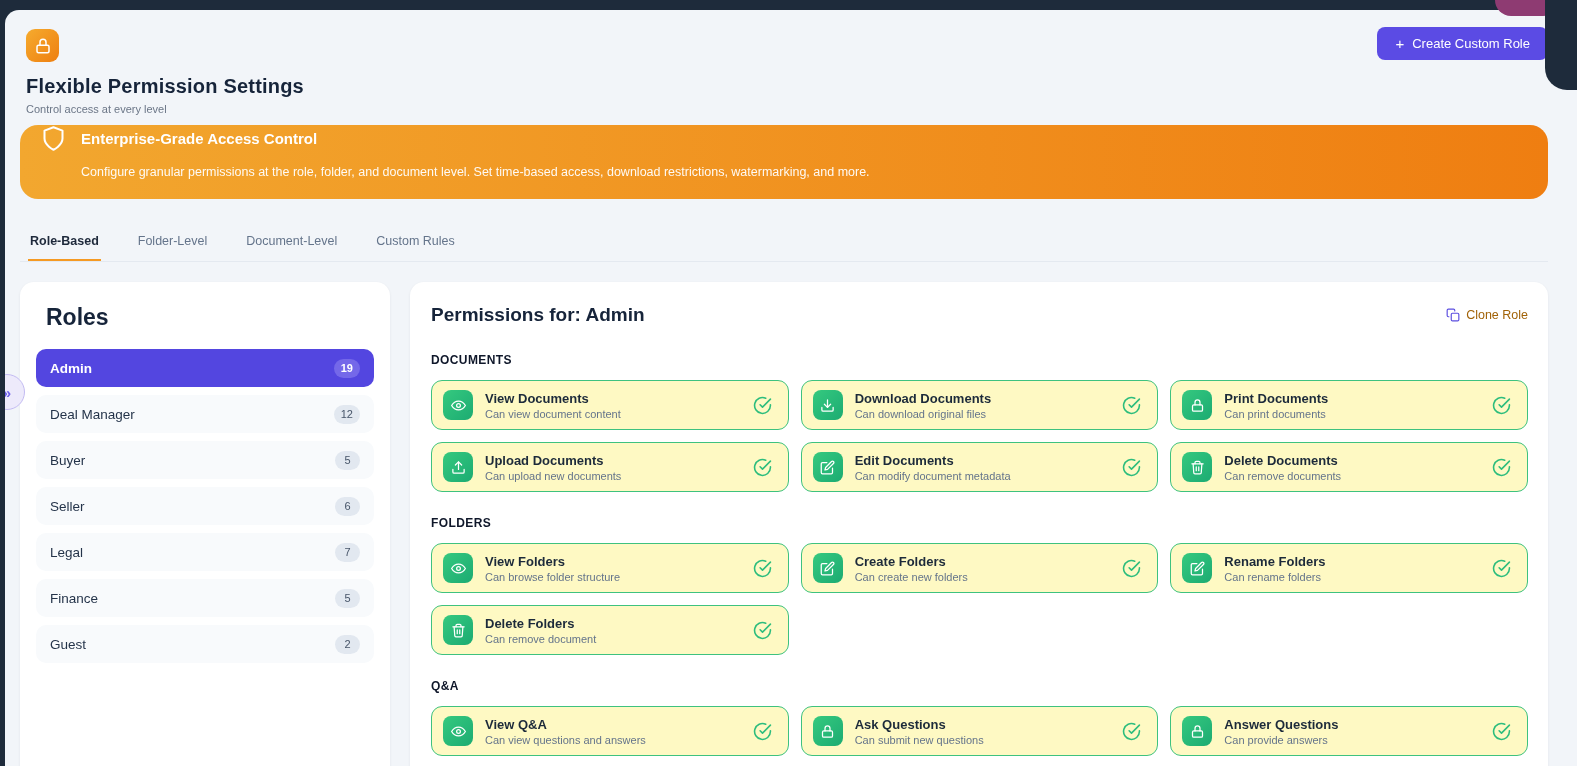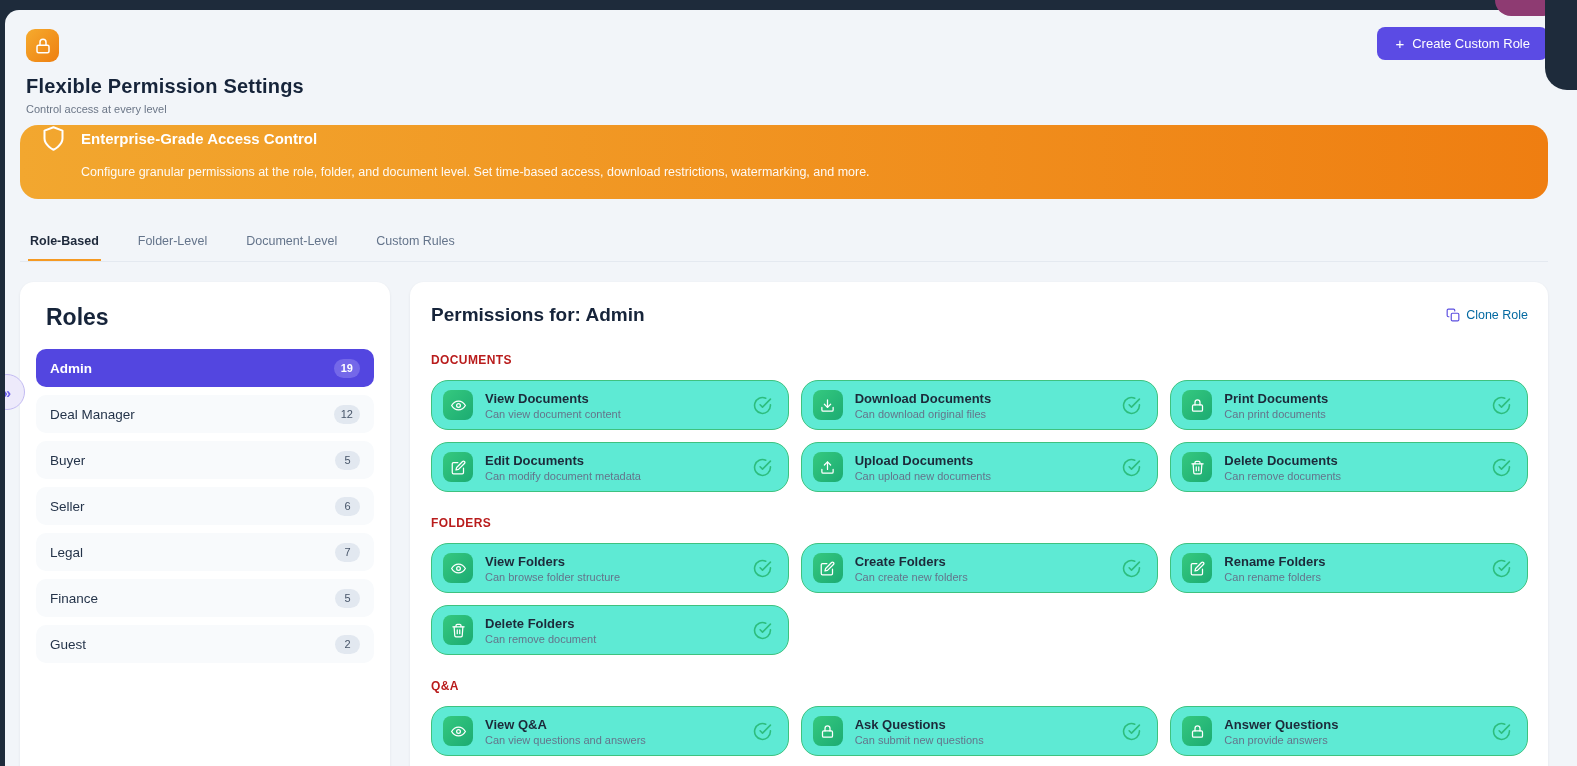--- a/index.html
+++ b/index.html
@@ -70,28 +70,28 @@
     background:#e2e8f0; color:#475569; font-size:11px;
     display:flex; align-items:center; justify-content:center;
   }
   .role-item.selected .role-badge { background:#7468e9; color:#fff; }
 
   .perm-panel { flex:1; padding:22px 20px 20px 21px; }
   .perm-head { display:flex; justify-content:space-between; align-items:center; }
   .perm-title { font-size:19px; font-weight:700; color:#16243a; }
   .clone-btn {
     display:flex; align-items:center; gap:6px; background:none; border:none; cursor:pointer;
-    color:#0369a1; font-size:12.5px; font-family:inherit;
-  }
-  .section-label { font-size:12px; font-weight:600; color:#b91c1c; letter-spacing:.4px; margin:24px 0 13px 0; }
+    color:#a16207; font-size:12.5px; font-family:inherit;
+  }
+  .section-label { font-size:12px; font-weight:600; color:#0f172a; letter-spacing:.4px; margin:24px 0 13px 0; }
   .perm-panel .section-label:first-of-type { margin-top:27px; }
   .perm-grid { display:grid; grid-template-columns:repeat(3,1fr); gap:12px; }
   .perm-card {
     display:flex; align-items:center; gap:12px;
-    background:#5eead4; border:1px solid #3ec27f; border-radius:17px;
+    background:#fef9c3; border:1px solid #3ec27f; border-radius:11px;
     height:50px; padding:0 16px 0 11px; cursor:pointer;
   }
   .perm-icon {
     width:30px; height:30px; border-radius:8px; flex-shrink:0;
     background:linear-gradient(135deg,#35c97f,#1cab72);
     display:flex; align-items:center; justify-content:center;
   }
   .perm-text { display:flex; flex-direction:column; gap:2px; min-width:0; }
   .perm-name { font-size:13px; font-weight:700; color:#1c2a3a; white-space:nowrap; }
   .perm-desc { font-size:11px; color:#64748b; white-space:nowrap; }
@@ -255,46 +255,46 @@
               <span class="perm-check">
                 <svg width="19" height="19" viewBox="0 0 24 24" fill="none" stroke="#2dbd7d" stroke-width="2" stroke-linecap="round" stroke-linejoin="round">
                   <path d="M22 11.08V12a10 10 0 1 1-5.93-9.14"></path>
                   <polyline points="22 4 12 14.01 9 11.01"></polyline>
                 </svg>
               </span>
             </div>
             <div class="perm-card">
               <span class="perm-icon">
                 <svg width="15" height="15" viewBox="0 0 24 24" fill="none" stroke="#fff" stroke-width="2" stroke-linecap="round" stroke-linejoin="round">
-                  <path d="M11 4H4a2 2 0 0 0-2 2v14a2 2 0 0 0 2 2h14a2 2 0 0 0 2-2v-7"></path>
-                  <path d="M18.5 2.5a2.12 2.12 0 0 1 3 3L12 15l-4 1 1-4 9.5-9.5z"></path>
-                </svg>
-              </span>
-              <span class="perm-text">
-                <span class="perm-name">Edit Documents</span>
-                <span class="perm-desc">Can modify document metadata</span>
-              </span>
-              <span class="perm-check">
-                <svg width="19" height="19" viewBox="0 0 24 24" fill="none" stroke="#2dbd7d" stroke-width="2" stroke-linecap="round" stroke-linejoin="round">
-                  <path d="M22 11.08V12a10 10 0 1 1-5.93-9.14"></path>
-                  <polyline points="22 4 12 14.01 9 11.01"></polyline>
-                </svg>
-              </span>
-            </div>
-            <div class="perm-card">
-              <span class="perm-icon">
-                <svg width="15" height="15" viewBox="0 0 24 24" fill="none" stroke="#fff" stroke-width="2" stroke-linecap="round" stroke-linejoin="round">
                   <path d="M21 15v4a2 2 0 0 1-2 2H5a2 2 0 0 1-2-2v-4"></path>
                   <polyline points="17 8 12 3 7 8"></polyline>
                   <line x1="12" y1="3" x2="12" y2="15"></line>
                 </svg>
               </span>
               <span class="perm-text">
                 <span class="perm-name">Upload Documents</span>
                 <span class="perm-desc">Can upload new documents</span>
+              </span>
+              <span class="perm-check">
+                <svg width="19" height="19" viewBox="0 0 24 24" fill="none" stroke="#2dbd7d" stroke-width="2" stroke-linecap="round" stroke-linejoin="round">
+                  <path d="M22 11.08V12a10 10 0 1 1-5.93-9.14"></path>
+                  <polyline points="22 4 12 14.01 9 11.01"></polyline>
+                </svg>
+              </span>
+            </div>
+            <div class="perm-card">
+              <span class="perm-icon">
+                <svg width="15" height="15" viewBox="0 0 24 24" fill="none" stroke="#fff" stroke-width="2" stroke-linecap="round" stroke-linejoin="round">
+                  <path d="M11 4H4a2 2 0 0 0-2 2v14a2 2 0 0 0 2 2h14a2 2 0 0 0 2-2v-7"></path>
+                  <path d="M18.5 2.5a2.12 2.12 0 0 1 3 3L12 15l-4 1 1-4 9.5-9.5z"></path>
+                </svg>
+              </span>
+              <span class="perm-text">
+                <span class="perm-name">Edit Documents</span>
+                <span class="perm-desc">Can modify document metadata</span>
               </span>
               <span class="perm-check">
                 <svg width="19" height="19" viewBox="0 0 24 24" fill="none" stroke="#2dbd7d" stroke-width="2" stroke-linecap="round" stroke-linejoin="round">
                   <path d="M22 11.08V12a10 10 0 1 1-5.93-9.14"></path>
                   <polyline points="22 4 12 14.01 9 11.01"></polyline>
                 </svg>
               </span>
             </div>
             <div class="perm-card">
               <span class="perm-icon">

